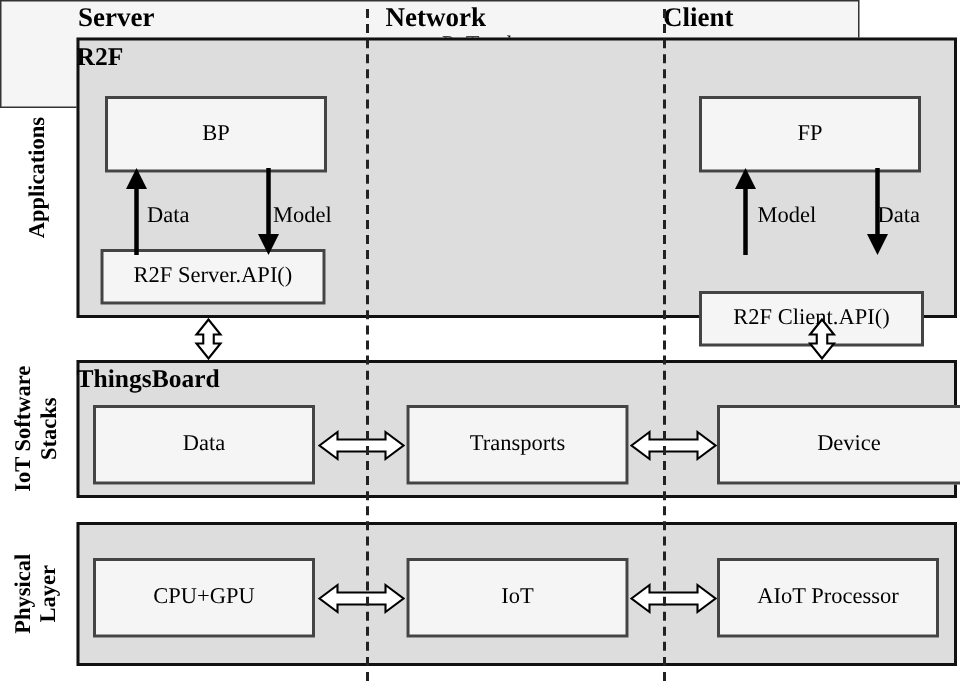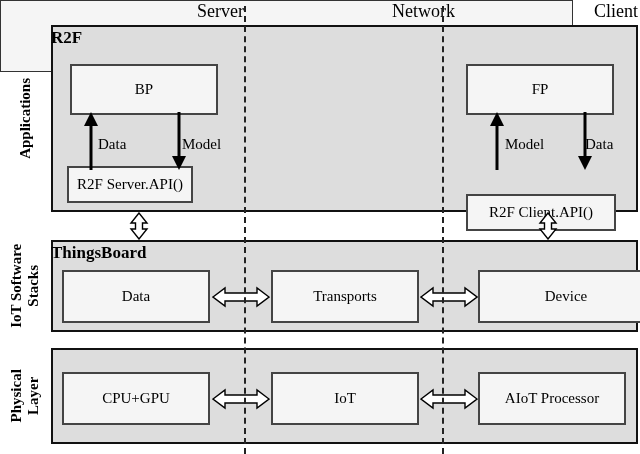--- a/index.html
+++ b/index.html
@@ -14,22 +14,22 @@
     color: #000;
     overflow: hidden;
   }
 
   
   .col-header {
     position: absolute;
     top: 0px;
     height: 22px;
     line-height: 22px;
-    text-align: right;
-    font-weight: normal;
+    text-align: left;
+    font-weight: bold;
     font-size: 18px;
     font-family: "Liberation Serif", "DejaVu Serif", serif;
   }
   #hdr-server  { left: 52px;  width: 192px; }
   #hdr-network { left: 257px; width: 198px; }
   #hdr-client  { left: 442px; width: 196px; }
 
   
   .vdash {
     position: absolute;
@@ -118,21 +118,21 @@
   }
   #label-pytorch {
     position: absolute;
     left: 0; right: 0; top: 22px;
     text-align: center;
     font-size: 15px;
   }
   #box-bp { left: 70px;  top: 64px; width: 148px; height: 51px; }
   #box-fp { left: 466px; top: 64px; width: 148px; height: 51px; }
 
-  #box-server-api { left: 67px;  top: 166px; width: 126px; height: 37px; text-align: center; }
+  #box-server-api { left: 67px;  top: 166px; width: 150px; height: 37px; text-align: center; }
   #box-client-api { left: 466px; top: 166px; width: 150px; height: 37px; margin-top: 28px; }
 
   #box-core       { left: 62px;  top: 270px; width: 148px; height: 53px; }
   #box-transports { left: 271px; top: 270px; width: 148px; height: 53px; }
   #box-device     { left: 478px; top: 270px; width: 176px; height: 53px; }
 
   #box-cpugpu     { left: 62px;  top: 372px; width: 148px; height: 53px; }
   #box-iot        { left: 271px; top: 372px; width: 148px; height: 53px; }
   #box-aiot       { left: 478px; top: 372px; width: 148px; height: 53px; }
 

